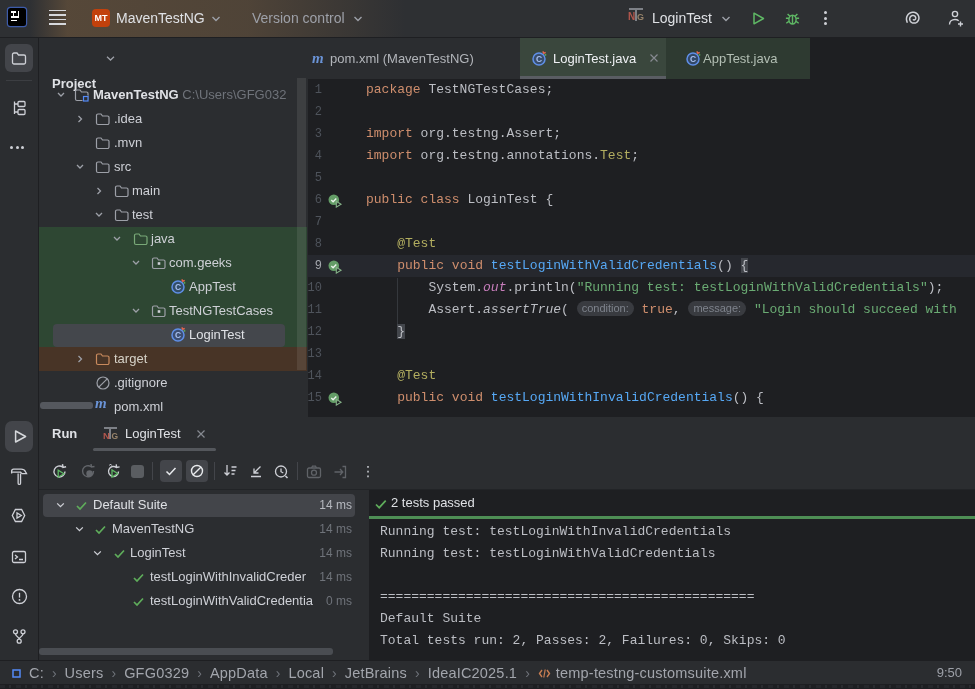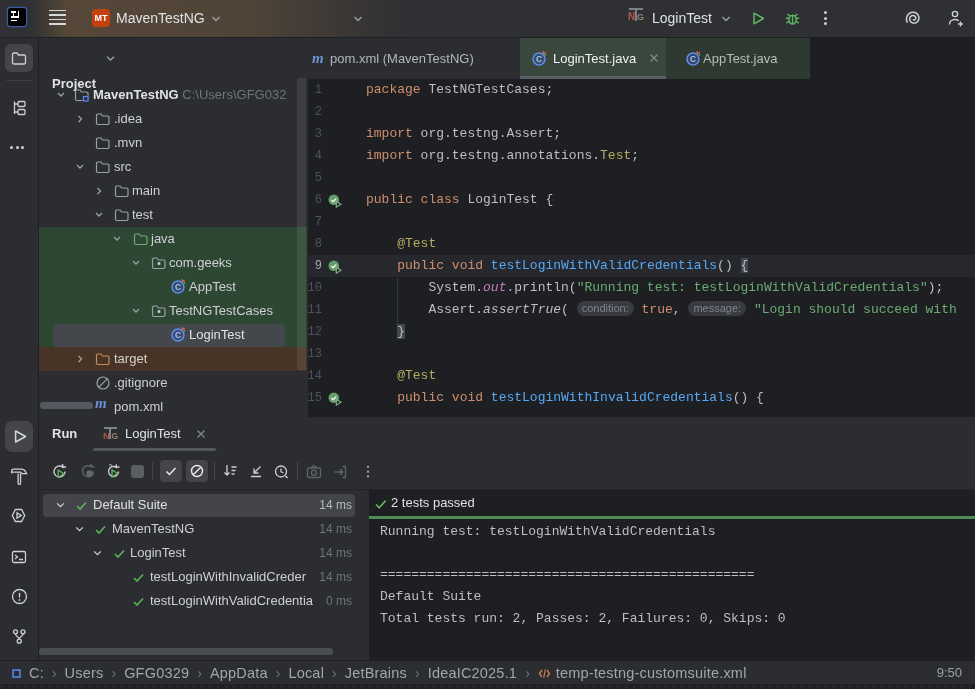--- a/index.html
+++ b/index.html
@@ -31,20 +31,21 @@
     <div class="r" style="left:0;top:4.5px;width:17px;height:1.8px;background:#d6d8dc;"></div>
     <div class="r" style="left:0;top:9px;width:17px;height:1.8px;background:#d6d8dc;"></div>
     <div class="r" style="left:0;top:13.5px;width:17px;height:1.8px;background:#d6d8dc;"></div>
   </div>
 
   <div class="r" style="left:92px;top:9px;width:18px;height:18px;background:#c2410c;border-radius:4px;color:#fff;font-size:9px;font-weight:bold;text-align:center;line-height:18px;">MT</div>
   <div class="r" style="left:116px;top:0;height:37px;line-height:37px;font-size:14px;color:#dfe1e5;">MavenTestNG</div>
   <svg class="r" style="left:210px;top:14px;" width="12" height="10" viewBox="0 0 12 10">
         <path d="M2.5 3l3.5 3.5L9.5 3" stroke="#9da0a8" stroke-width="1.4" fill="none"></path>
       </svg>
+  <div class="r" style="left:252px;top:0;height:37px;line-height:37px;font-size:14px;color:#9da0a8;">Version control</div>
   <svg class="r" style="left:352px;top:14px;" width="12" height="10" viewBox="0 0 12 10">
         <path d="M2.5 3l3.5 3.5L9.5 3" stroke="#9da0a8" stroke-width="1.4" fill="none"></path>
       </svg>
 
   <div class="r" style="left:629px;top:7px;width:15px;height:16px;">
     <div class="r" style="left:0;top:1px;width:14px;height:2px;background:#7e8187;"></div>
     <div class="r" style="left:5.7px;top:1px;width:2.4px;height:12.5px;background:#7e8187;"></div>
     <span class="r" style="left:-1px;top:3.5px;font-size:10px;font-weight:bold;color:#b3574d;">N</span>
     <span class="r" style="left:8px;top:4.5px;font-size:9px;font-weight:bold;color:#97836a;">G</span>
   </div>
@@ -419,21 +420,21 @@
   </div>
 
   <div class="r" style="left:0;top:230px;width:294px;height:7px;background:#4a4d52;border-radius:3px;"></div>
 
   <div class="r" style="left:330px;top:72px;width:606px;height:170px;background:#1e1f22;"></div>
   <svg class="r" style="left:335px;top:79px;" width="14" height="14" viewBox="0 0 14 14">
         <path d="M2 7.5l3.2 3.2 6.5-7" stroke="#5fad5b" stroke-width="1.7" fill="none"></path>
       </svg>
   <div class="r" style="left:352px;top:72px;height:26px;line-height:26px;color:#dfe1e5;">2 tests passed</div>
   <div class="r" style="left:330px;top:98px;width:606px;height:3px;background:#4e8e55;"></div>
-  <div class="r mono" style="left:341px;top:103px;font-size:13px;line-height:21.7px;color:#bcbec4;white-space:pre;"><div>Running test: testLoginWithValidCredentials</div><div>&nbsp;</div><div>================================================</div><div>Default Suite</div><div>Total tests run: 2, Passes: 2, Failures: 0, Skips: 0</div></div>
+  <div class="r mono" style="left:341px;top:103px;font-size:13px;line-height:21.7px;color:#bcbec4;white-space:pre;"><div>Running test: testLoginWithInvalidCredentials</div><div>Running test: testLoginWithValidCredentials</div><div>&nbsp;</div><div>================================================</div><div>Default Suite</div><div>Total tests run: 2, Passes: 2, Failures: 0, Skips: 0</div></div>
 </div>
 
 <div class="r" id="statusbar" style="left:0;top:660px;width:975px;height:24px;background:#2b2d30;border-top:1px solid #1e1f22;">
   <div style="position:absolute;left:12px;top:0;height:24px;display:flex;align-items:center;gap:8px;color:#a2a5ac;font-size:14.5px;letter-spacing:0.2px;white-space:nowrap;">
     <svg width="9" height="9" viewBox="0 0 9 9">
           <rect x="1" y="1" width="7" height="7" fill="none" stroke="#548af7" stroke-width="1.5"></rect>
         </svg>
     <span>C:</span>
         <span class="sep">›</span>
     <span>Users</span>

